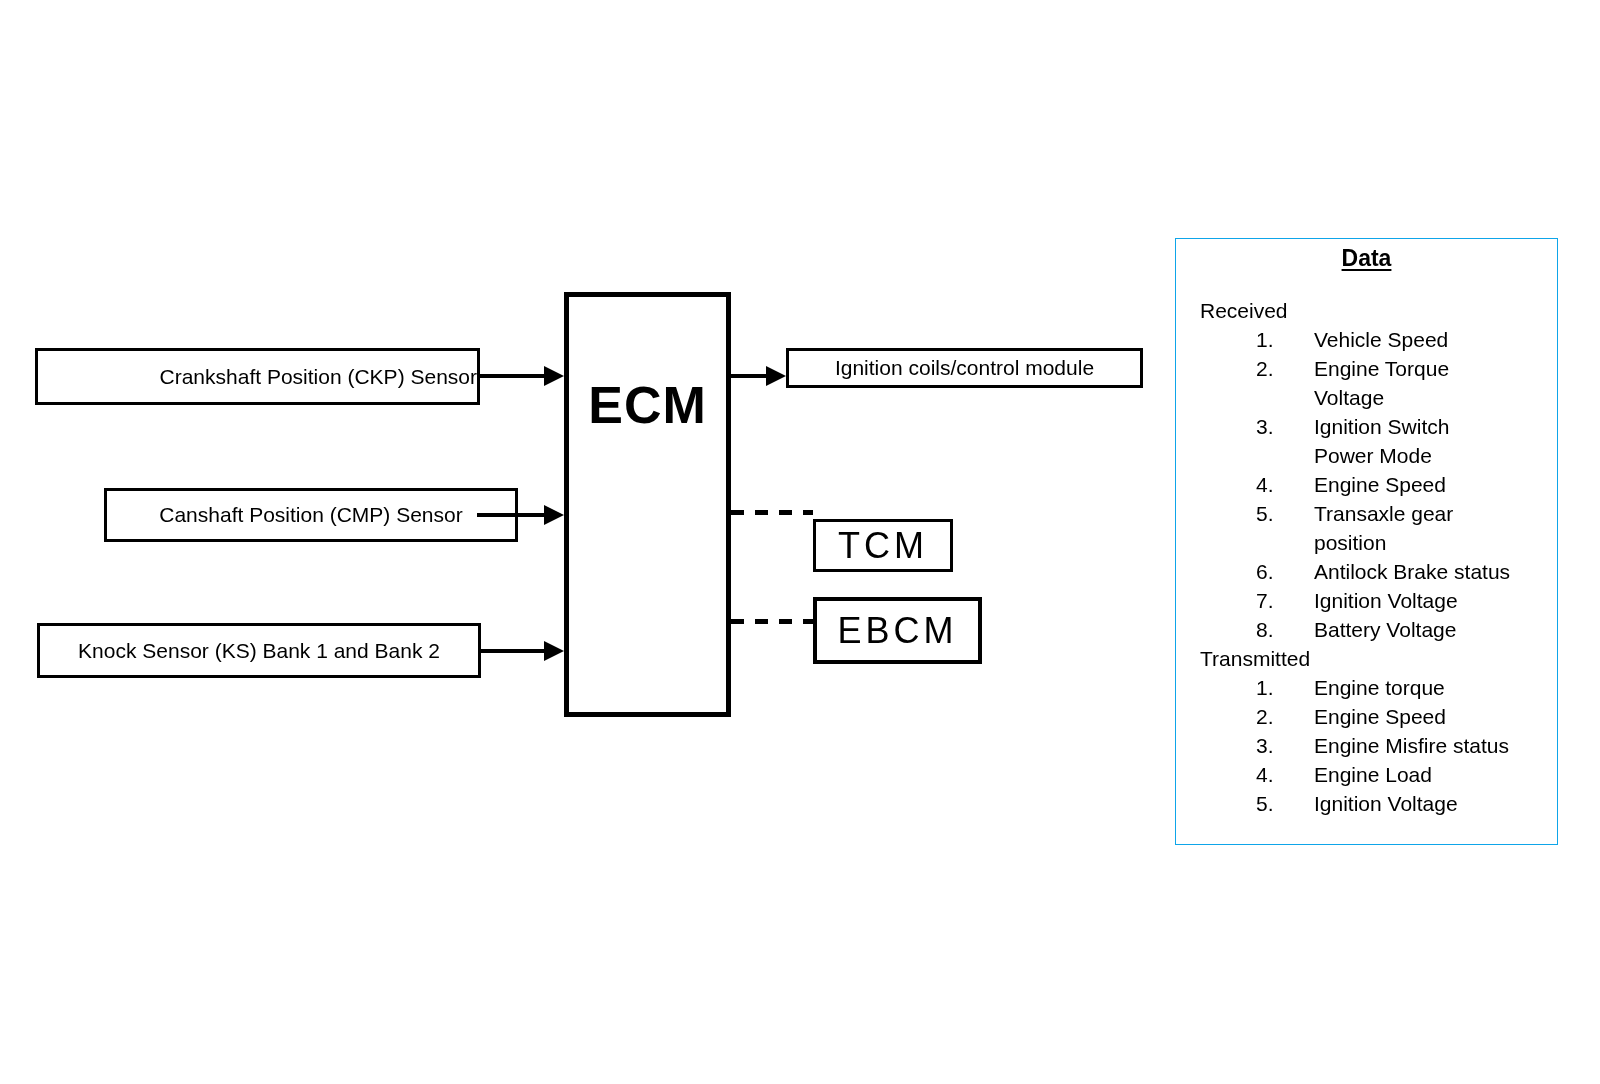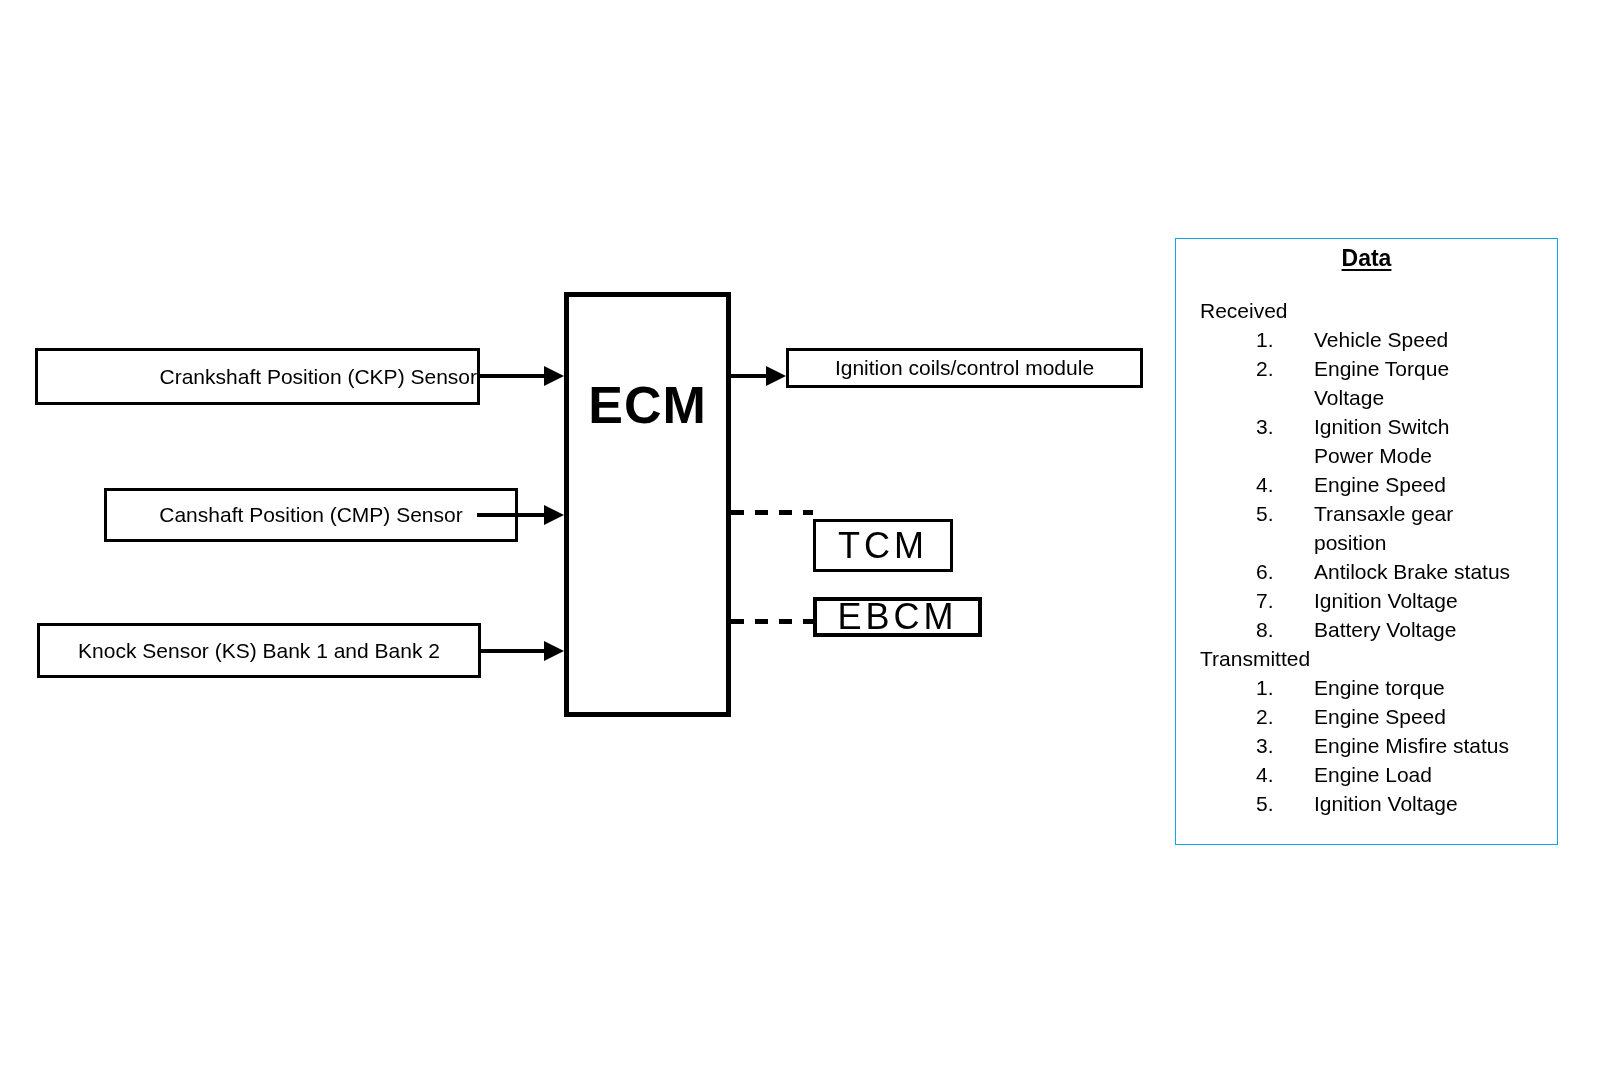--- a/index.html
+++ b/index.html
@@ -91,21 +91,21 @@
   </div>
 
   <div class="node" style="left:786px;top:348px;width:357px;height:40px;">
     <span>Ignition coils/control module</span>
   </div>
 
   <div class="node modbox" style="left:813px;top:487px;width:140px;height:53px;margin-top:32px;">
     <span>TCM</span>
   </div>
 
-  <div class="node modbox" style="left:813px;top:597px;width:169px;height:40px;border-width:4px;">
+  <div class="node modbox" style="left:813px;top:597px;width:169px;height:67px;border-width:4px;">
     <span>EBCM</span>
   </div>
 
   <div class="hline" style="left:480px;top:374px;width:66px;"></div>
   <div class="arrowhead" style="left:544px;top:366px;"></div>
 
   <div class="hline" style="left:477px;top:513px;width:69px;"></div>
   <div class="arrowhead" style="left:544px;top:505px;"></div>
 
   <div class="hline" style="left:480px;top:649px;width:66px;"></div>

